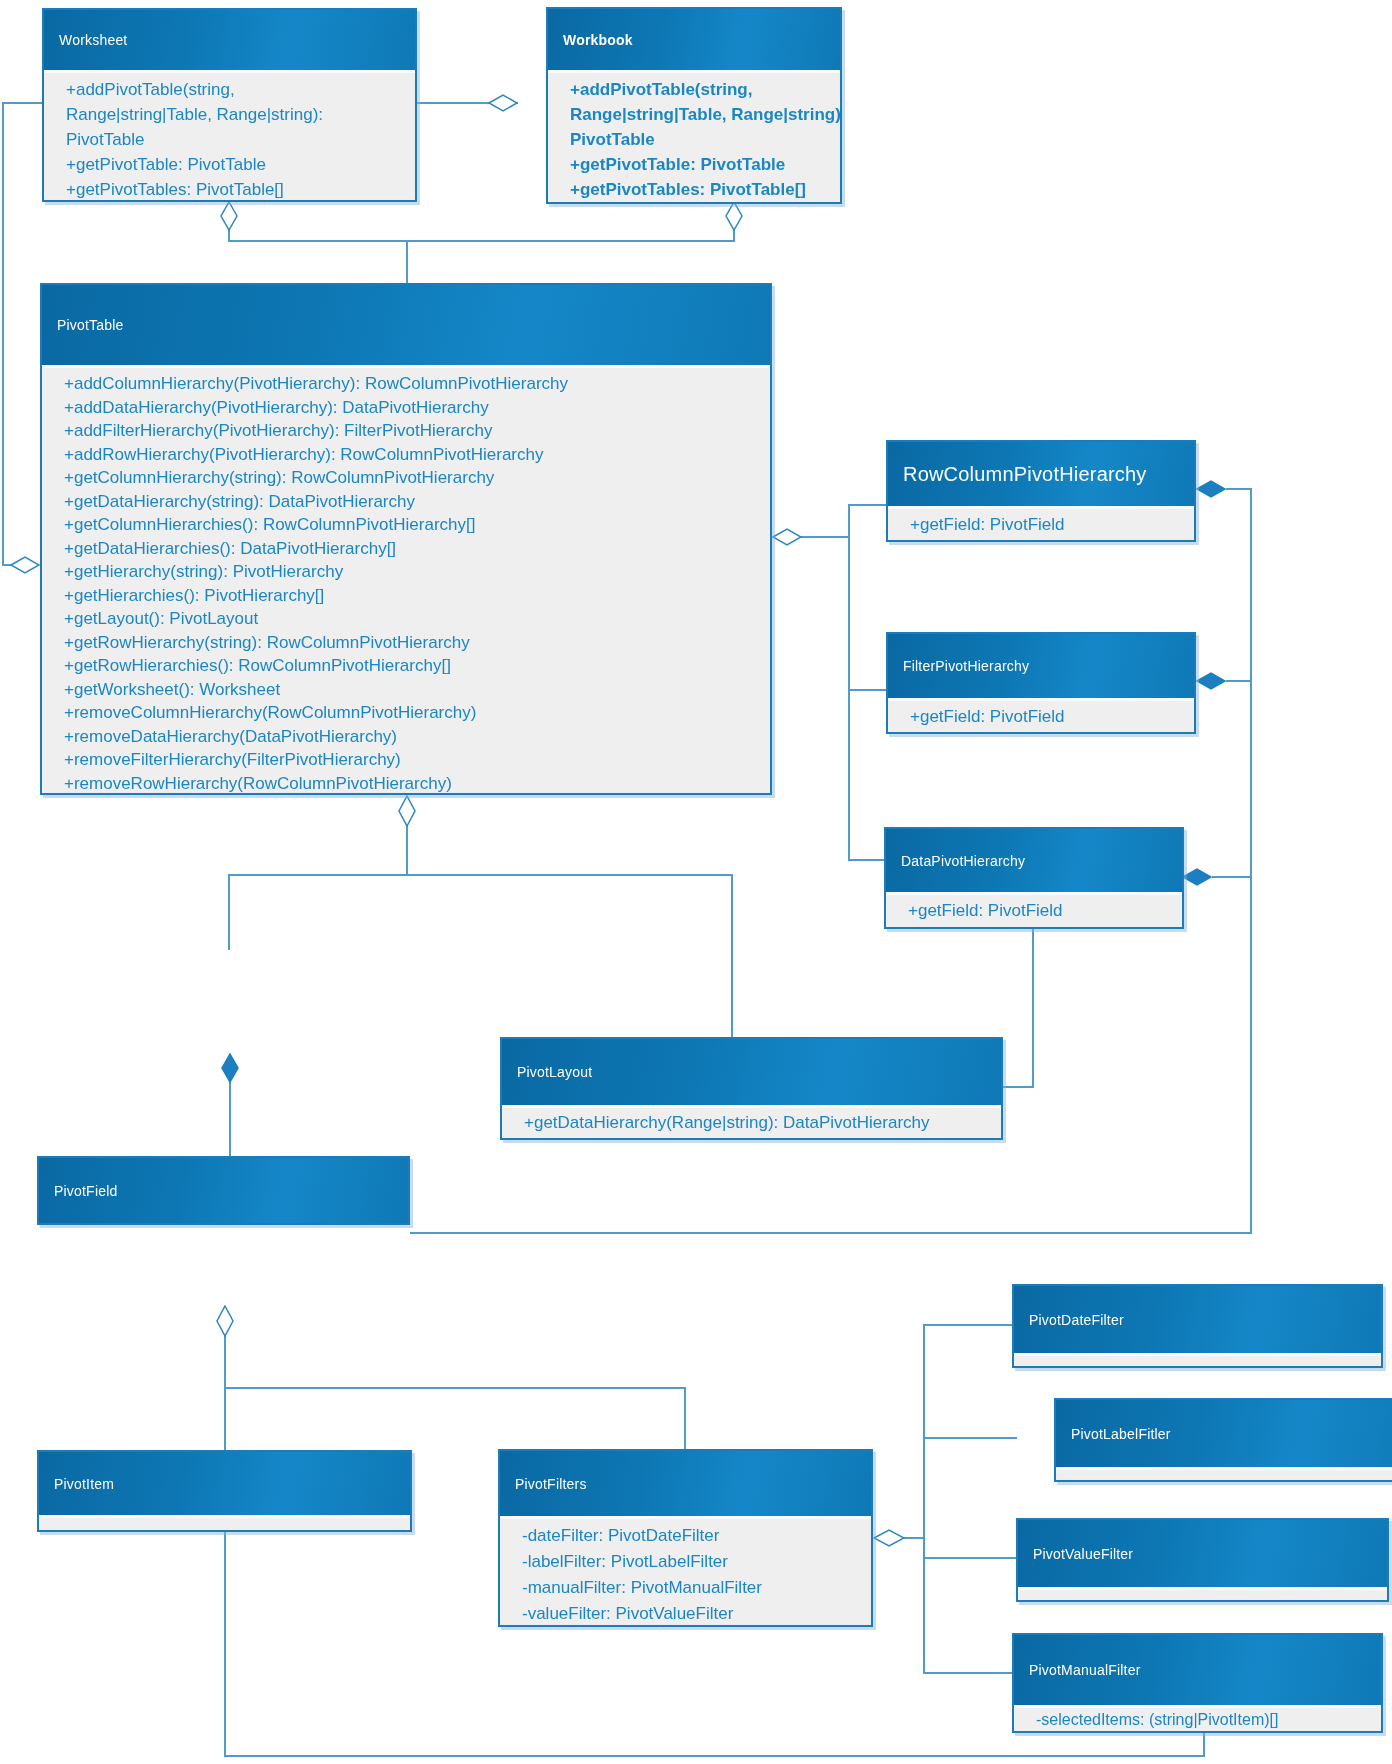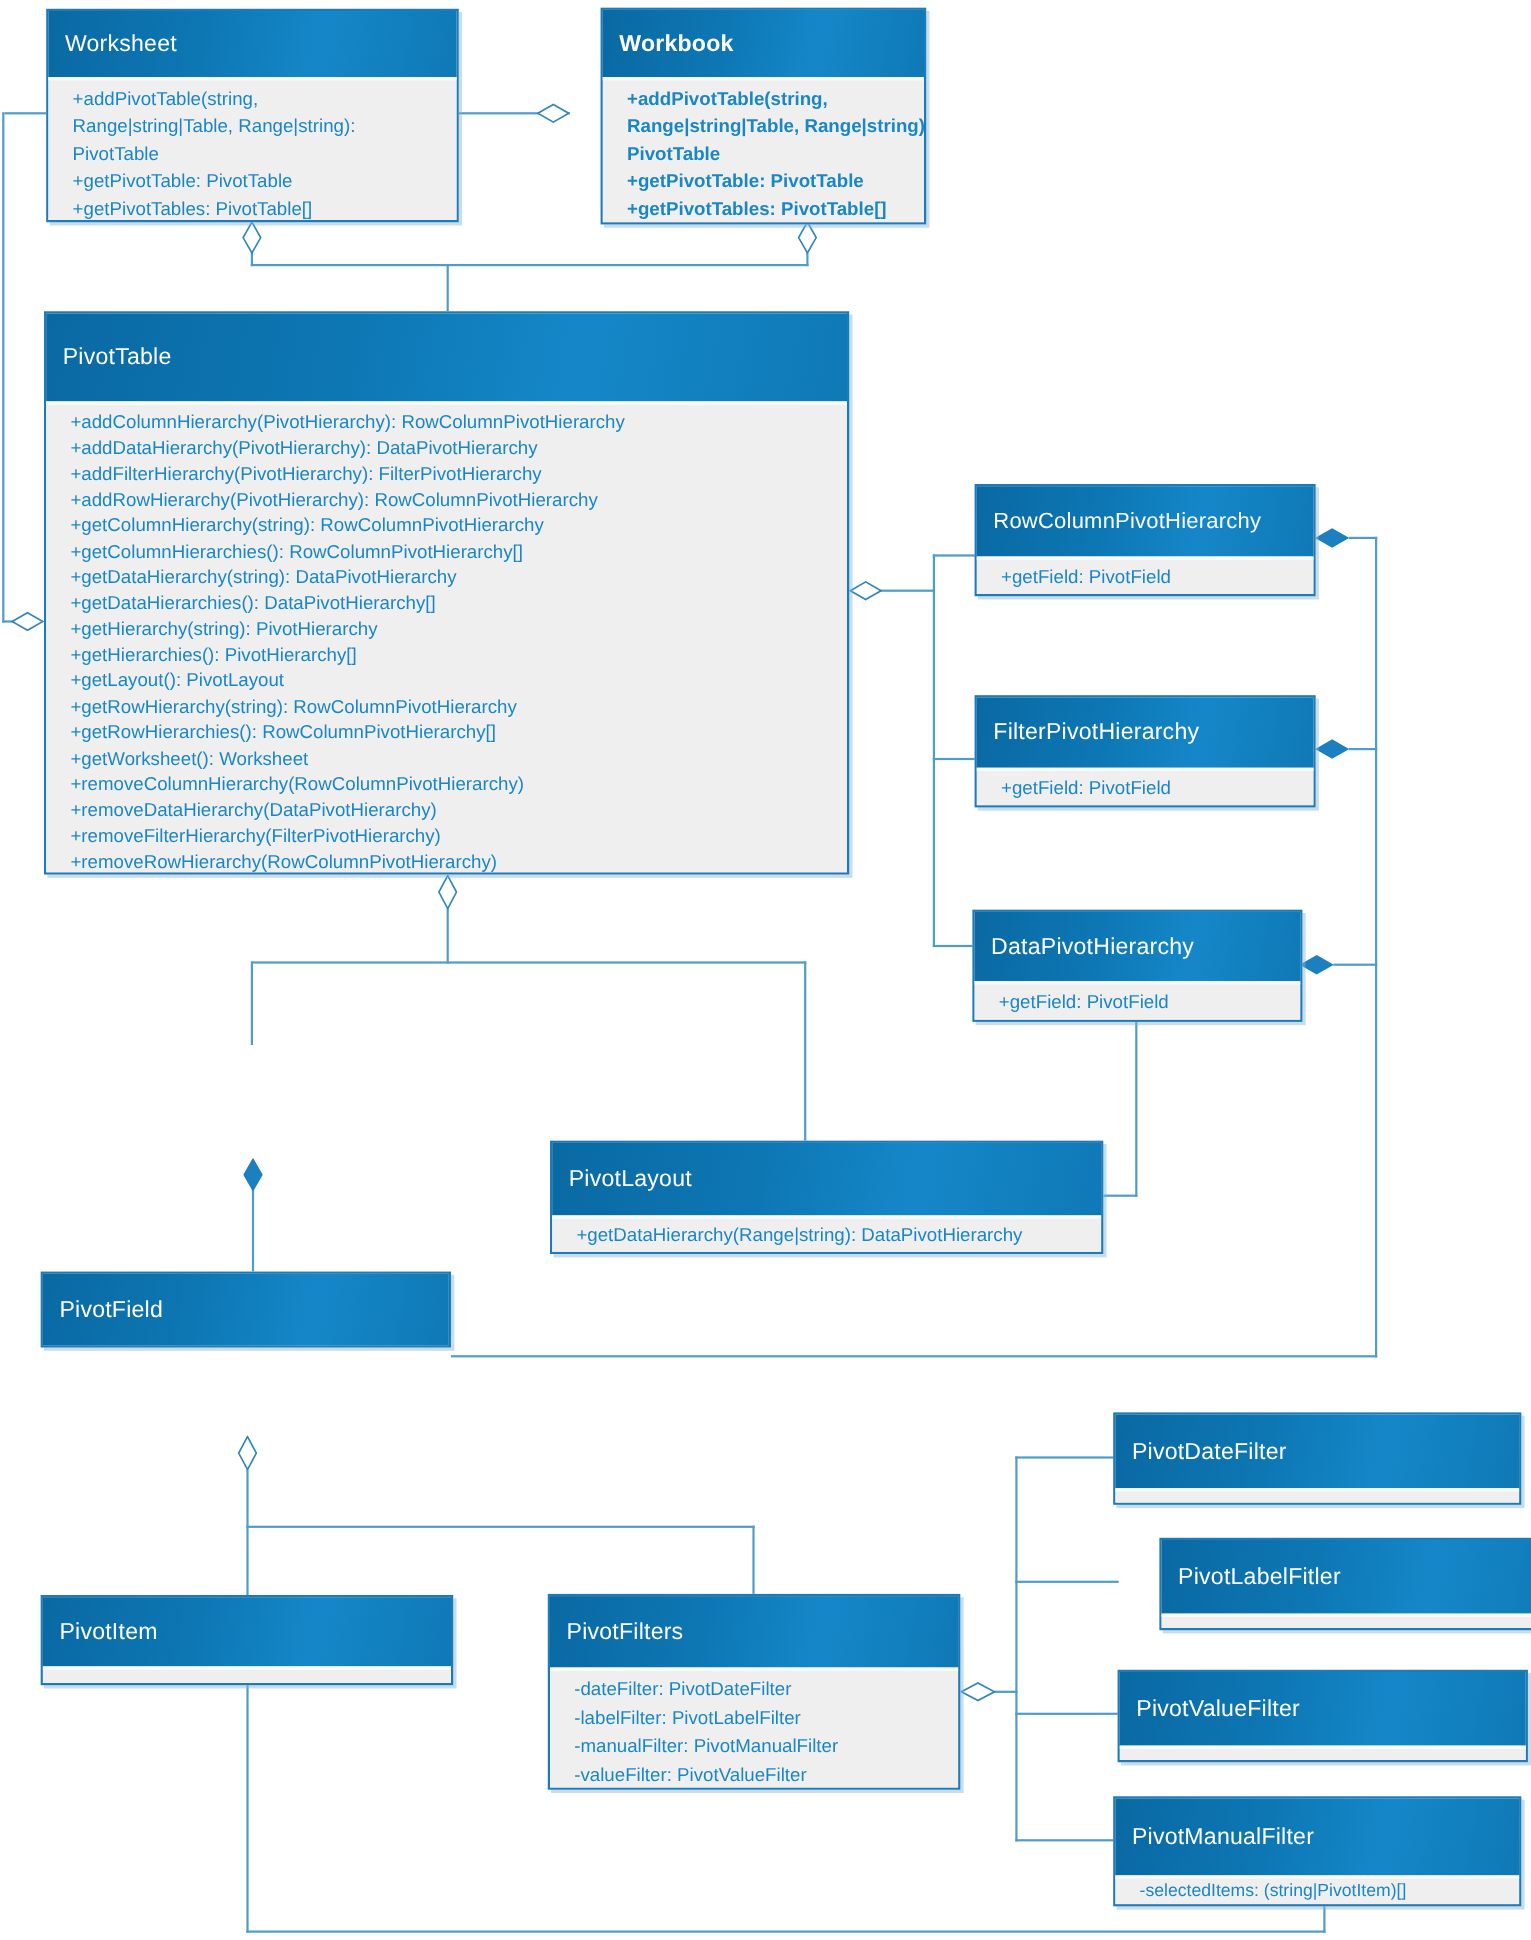--- a/index.html
+++ b/index.html
@@ -7,21 +7,21 @@
     position:relative;width:1392px;height:1764px;background:#ffffff;overflow:hidden;
     font-family:"Liberation Sans",sans-serif;
   }
   .box{
     position:absolute;box-sizing:border-box;border:2px solid #1c7cb9;background:#efefef;
     box-shadow:3px 3px 0 rgba(130,180,215,.45);
   }
   .hdr{
     box-sizing:border-box;display:flex;align-items:center;padding-left:15px;
     background:linear-gradient(100deg,#0a69a3 0%,#0d77b4 38%,#1587c8 66%,#0f79b6 100%);
-    color:#ffffff;font-size:21px;letter-spacing:.2px;white-space:nowrap;overflow:hidden;
+    color:#ffffff;font-size:14px;letter-spacing:.2px;white-space:nowrap;overflow:hidden;
   }
   .bdy{
     box-sizing:border-box;background:#efefef;border-top:3px solid #fafafa;
     color:#1a86c3;font-size:17px;padding:4px 6px 0 22px;overflow:hidden;
   }
   .bdy .member{white-space:nowrap;}
   .bdy.single{display:flex;align-items:center;padding-top:0;}
   .bdy.strip{padding:0;}
   .cn{position:absolute;background:#4f9cc9;}
   .dia{position:absolute;line-height:0;}
@@ -163,22 +163,22 @@
   </div>
 
   <div class="box" style="left:40px;top:283px;width:732px;">
     <div class="hdr" style="height:80px;">PivotTable</div>
     <div class="bdy" style="height:428px;--mlh:23.5px;">
         <div class="member" style="line-height: 23.5px;">+addColumnHierarchy(PivotHierarchy): RowColumnPivotHierarchy</div>
         <div class="member" style="line-height: 23.5px;">+addDataHierarchy(PivotHierarchy): DataPivotHierarchy</div>
         <div class="member" style="line-height: 23.5px;">+addFilterHierarchy(PivotHierarchy): FilterPivotHierarchy</div>
         <div class="member" style="line-height: 23.5px;">+addRowHierarchy(PivotHierarchy): RowColumnPivotHierarchy</div>
         <div class="member" style="line-height: 23.5px;">+getColumnHierarchy(string): RowColumnPivotHierarchy</div>
+        <div class="member" style="line-height: 23.5px;">+getDataHierarchy(string): DataPivotHierarchy</div>
         <div class="member" style="line-height: 23.5px;">+getColumnHierarchies(): RowColumnPivotHierarchy[]</div>
-        <div class="member" style="line-height: 23.5px;">+getDataHierarchy(string): DataPivotHierarchy</div>
         <div class="member" style="line-height: 23.5px;">+getDataHierarchies(): DataPivotHierarchy[]</div>
         <div class="member" style="line-height: 23.5px;">+getHierarchy(string): PivotHierarchy</div>
         <div class="member" style="line-height: 23.5px;">+getHierarchies(): PivotHierarchy[]</div>
         <div class="member" style="line-height: 23.5px;">+getLayout(): PivotLayout</div>
         <div class="member" style="line-height: 23.5px;">+getRowHierarchy(string): RowColumnPivotHierarchy</div>
         <div class="member" style="line-height: 23.5px;">+getRowHierarchies(): RowColumnPivotHierarchy[]</div>
         <div class="member" style="line-height: 23.5px;">+getWorksheet(): Worksheet</div>
         <div class="member" style="line-height: 23.5px;">+removeColumnHierarchy(RowColumnPivotHierarchy)</div>
         <div class="member" style="line-height: 23.5px;">+removeDataHierarchy(DataPivotHierarchy)</div>
         <div class="member" style="line-height: 23.5px;">+removeFilterHierarchy(FilterPivotHierarchy)</div>

